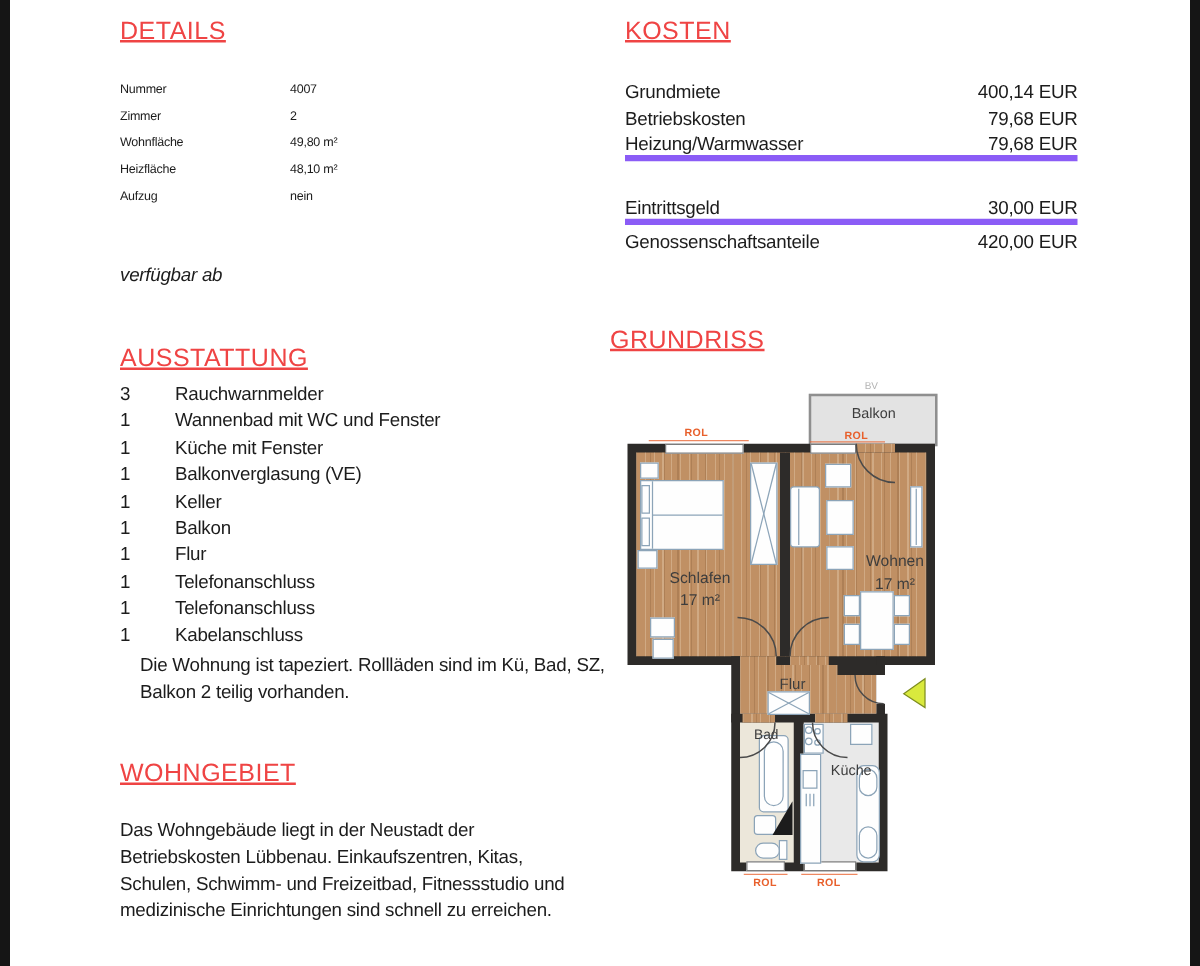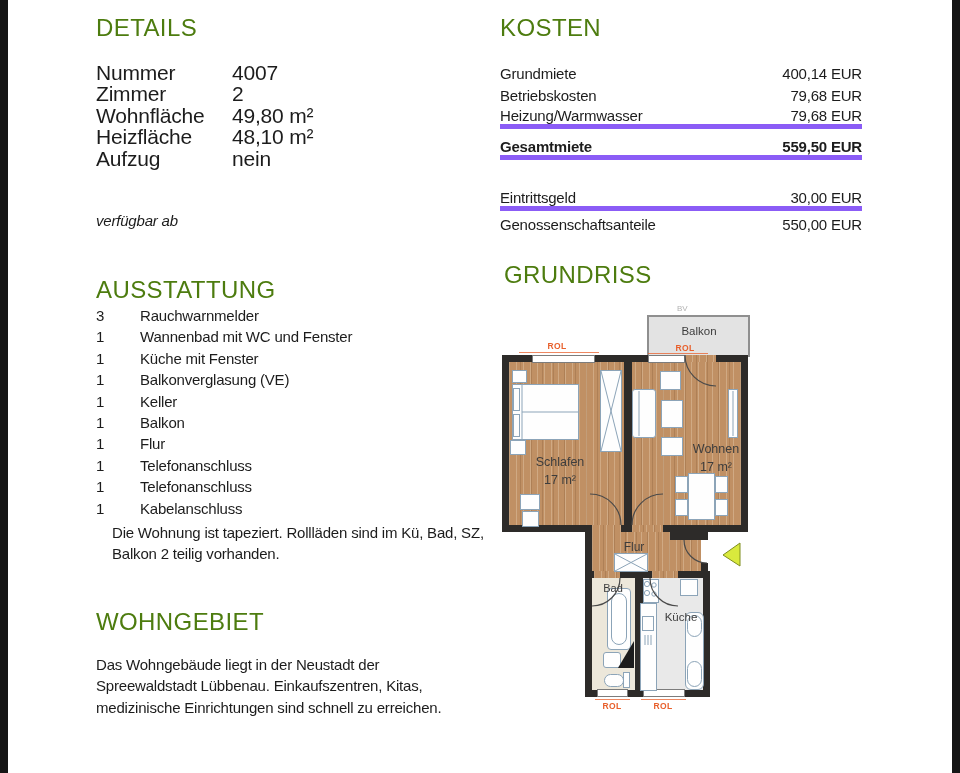--- a/index.html
+++ b/index.html
@@ -2,26 +2,26 @@
 <html><head>
 <meta charset="utf-8">
 <style>
   html,body{margin:0;padding:0;background:#ffffff;}
   #page{position:relative;width:960px;height:773px;background:#ffffff;overflow:hidden;
         font-family:"Liberation Sans",sans-serif;color:#1c1c1c;letter-spacing:-0.2px;}
   .edgebar{position:absolute;top:0;bottom:0;background:#151515;}
   #edge-left{left:0;width:8px;}
   #edge-right{right:0;width:8px;}
 
-  .heading{position:absolute;font-size:24px;letter-spacing:0.4px;color:#4d7c0f;}
+  .heading{position:absolute;font-size:20px;letter-spacing:0.4px;color:#ef4444;text-decoration:underline;}
   .body-text{font-size:15px;line-height:21.4px;}
 
   
   #details-rows{position:absolute;left:96px;top:61px;width:340px;}
-  #details-rows .row{display:flex;height:21.4px;font-size:21px;}
+  #details-rows .row{display:flex;height:21.4px;font-size:10px;align-items:center;}
   #details-rows .lbl{width:136px;}
   
   #ausstattung-list{position:absolute;left:96px;top:307px;width:420px;}
   #ausstattung-list .row{display:flex;height:21.4px;font-size:15px;}
   #ausstattung-list .cnt{width:44px;}
   
   #kosten-table{position:absolute;left:500px;top:61px;width:362px;}
   .krow{display:flex;justify-content:space-between;height:21.4px;font-size:15px;align-items:flex-end;}
   .krow.underline{border-bottom:5px solid #8b5cf6;height:20.4px;margin-bottom:1px;}
   .krow.bold{font-weight:bold;padding-top:2px;height:23px;}
@@ -122,59 +122,56 @@
 
   <div class="abs body-text" style="left:112px;top:522px;width:420px;">
     <div>Die Wohnung ist tapeziert. Rollläden sind im Kü, Bad, SZ,</div>
     <div>Balkon 2 teilig vorhanden.</div>
   </div>
 
   <div class="heading" style="left:96px;top:608px;">WOHNGEBIET</div>
 
   <div class="abs body-text" style="left:96px;top:654px;width:420px;">
     <div>Das Wohngebäude liegt in der Neustadt der</div>
-    <div>Spreewaldstadt Lübbenau. Einkaufszentren, Kitas,</div>
+    <div>Betriebskosten Lübbenau. Einkaufszentren, Kitas,</div>
+    <div>Schulen, Schwimm- und Freizeitbad, Fitnessstudio und</div>
     <div>medizinische Einrichtungen sind schnell zu erreichen.</div>
   </div>
 
   <div class="heading" style="left:500px;top:14px;">KOSTEN</div>
 
   <div id="kosten-table">
     <div class="krow">
         <span>Grundmiete</span>
         <span>400,14 EUR</span>
       </div>
     <div class="krow">
         <span>Betriebskosten</span>
         <span>79,68 EUR</span>
       </div>
     <div class="krow underline">
         <span>Heizung/Warmwasser</span>
         <span>79,68 EUR</span>
       </div>
-    <div class="krow underline bold">
-        <span>Gesamtmiete</span>
-        <span>559,50 EUR</span>
-      </div>
     <div class="kgap"></div>
     <div class="krow underline">
         <span>Eintrittsgeld</span>
         <span>30,00 EUR</span>
       </div>
     <div class="krow">
         <span>Genossenschaftsanteile</span>
-        <span>550,00 EUR</span>
-      </div>
-  </div>
-
-  <div class="heading" style="left:504px;top:261px;">GRUNDRISS</div>
+        <span>420,00 EUR</span>
+      </div>
+  </div>
+
+  <div class="heading" style="left:488px;top:261px;">GRUNDRISS</div>
 
   <div id="fp">
 
-    <div class="abs" style="left:180px;top:1px;width:40px;text-align:left;font-size:8px;color:#b3b3b3;">BV</div>
+    <div class="abs" style="left:180px;top:1px;width:40px;text-align:center;font-size:8px;color:#b3b3b3;">BV</div>
 
     <div class="abs" style="left:150px;top:12px;width:103px;height:42px;background:#e3e3e3;border:2px solid #8f8f8f;box-sizing:border-box;"></div>
     <div class="fp-label" style="left:160px;top:22px;width:84px;font-size:11.5px;">Balkon</div>
     <div class="rol" style="left:168px;top:40px;width:40px;">ROL</div>
 
     <div class="abs wall" style="left:5px;top:52px;width:246px;height:177px;"></div>
     <div class="abs wood" style="left:12px;top:59px;width:232px;height:163px;"></div>
     <div class="abs wall" style="left:127px;top:59px;width:8px;height:163px;"></div>
 
     <div class="abs wall" style="left:88px;top:222px;width:7px;height:53px;"></div>

